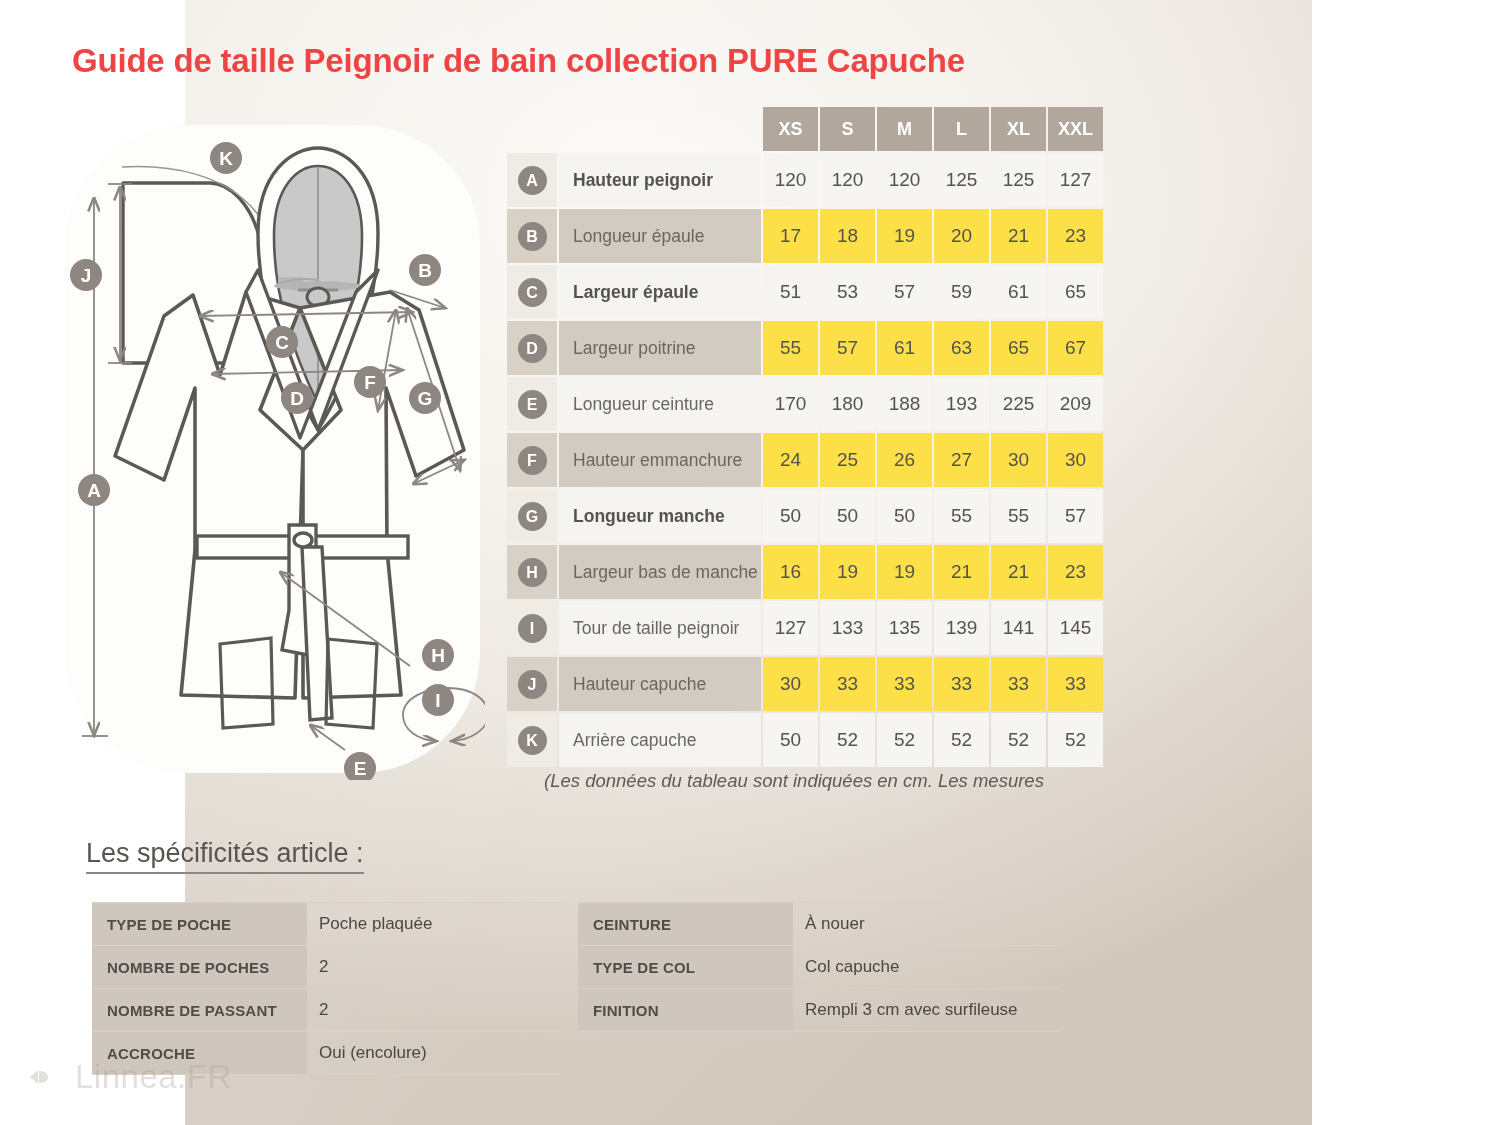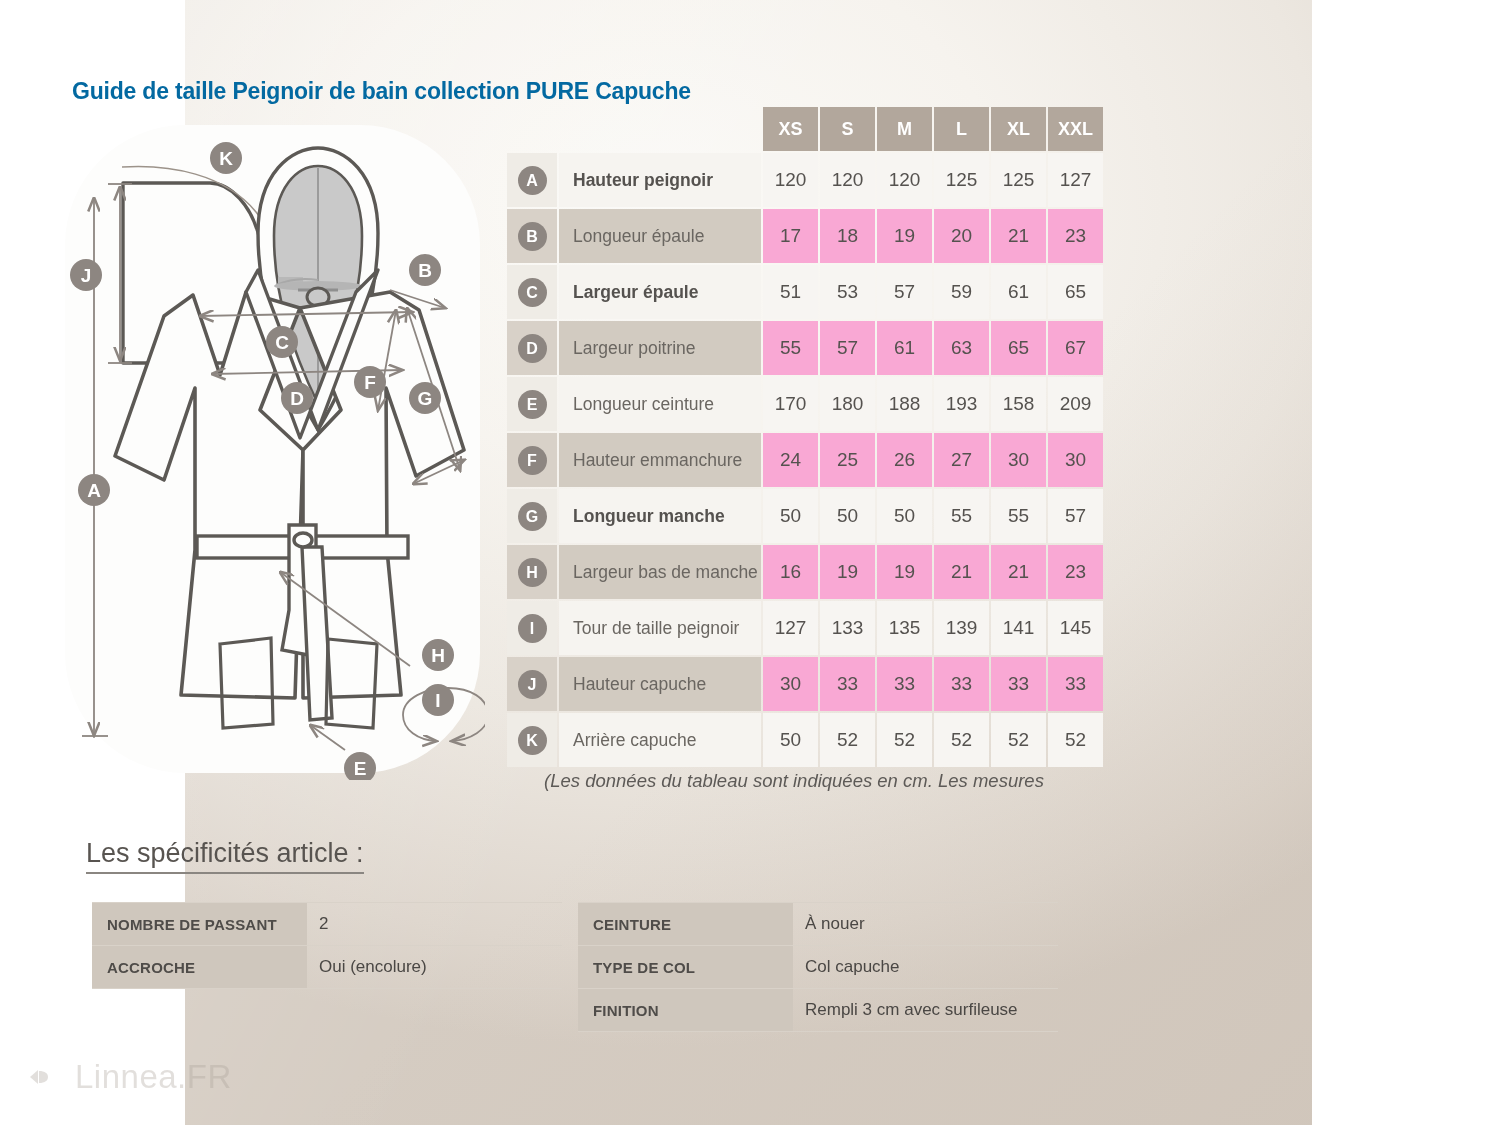--- a/index.html
+++ b/index.html
@@ -37,27 +37,26 @@
     background:
       linear-gradient(115deg, rgba(255,255,255,0.25) 0%, rgba(255,255,255,0) 45%),
       linear-gradient(to bottom right, rgba(205,193,182,0) 55%, rgba(198,185,172,0.30) 100%);
   }
 
   
   .title {
     position: absolute;
     left: 72px;
     top: 42px;
-    font-size: 23px;
+    font-size: 33px;
     font-weight: bold;
-    color: #0369a1;
+    color: #ef4444;
     letter-spacing: -0.2px;
     white-space: nowrap;
     z-index: 5;
-    margin-top: 36px;
   }
 
   
   .illus-panel {
     position: absolute;
     left: 65px;
     top: 125px;
     width: 415px;
     height: 648px;
     background: #fdfdfc;
@@ -95,21 +94,21 @@
     height: 44px;
     width: 55px;
     vertical-align: middle;
   }
 
   .r-light .badge-cell { background: #efece6; }
   .r-light .lab-cell   { background: #f6f4f0; }
   .r-light .val-cell   { background: #f7f5f2; }
   .r-dark  .badge-cell { background: #d8d1c8; }
   .r-dark  .lab-cell   { background: #d2cbc1; }
-  .r-dark  .val-cell   { background: #f9a8d4; }
+  .r-dark  .val-cell   { background: #fde047; }
 
   .badge-cell {
     width: 50px;
     height: 54px;
     text-align: center;
     vertical-align: middle;
   }
   .badge {
     display: inline-block;
     width: 29px;
@@ -386,21 +385,21 @@
           <td class="val-cell">65</td>
           <td class="val-cell">67</td>
         </tr>
         <tr class="r-light">
           <td class="badge-cell"><span class="badge">E</span></td>
           <td class="lab-cell">Longueur ceinture</td>
           <td class="val-cell">170</td>
           <td class="val-cell">180</td>
           <td class="val-cell">188</td>
           <td class="val-cell">193</td>
-          <td class="val-cell">158</td>
+          <td class="val-cell">225</td>
           <td class="val-cell">209</td>
         </tr>
         <tr class="r-dark">
           <td class="badge-cell"><span class="badge">F</span></td>
           <td class="lab-cell">Hauteur emmanchure</td>
           <td class="val-cell">24</td>
           <td class="val-cell">25</td>
           <td class="val-cell">26</td>
           <td class="val-cell">27</td>
           <td class="val-cell">30</td>
@@ -461,20 +460,28 @@
 
   <div class="footnote">
     <span>(Les données du tableau sont indiquées en cm. Les mesures</span><br>
   </div>
 
   <div class="spec-heading">Les spécificités article :</div>
 
   <table class="spec-tbl" id="spec-left">
       <tbody>
         <tr>
+          <td class="spec-key">TYPE DE POCHE</td>
+          <td class="spec-val">Poche plaquée</td>
+        </tr>
+        <tr>
+          <td class="spec-key">NOMBRE DE POCHES</td>
+          <td class="spec-val">2</td>
+        </tr>
+        <tr>
           <td class="spec-key">NOMBRE DE PASSANT</td>
           <td class="spec-val">2</td>
         </tr>
         <tr>
           <td class="spec-key">ACCROCHE</td>
           <td class="spec-val">Oui (encolure)</td>
         </tr>
       </tbody>
     </table>
   <table class="spec-tbl" id="spec-right">

